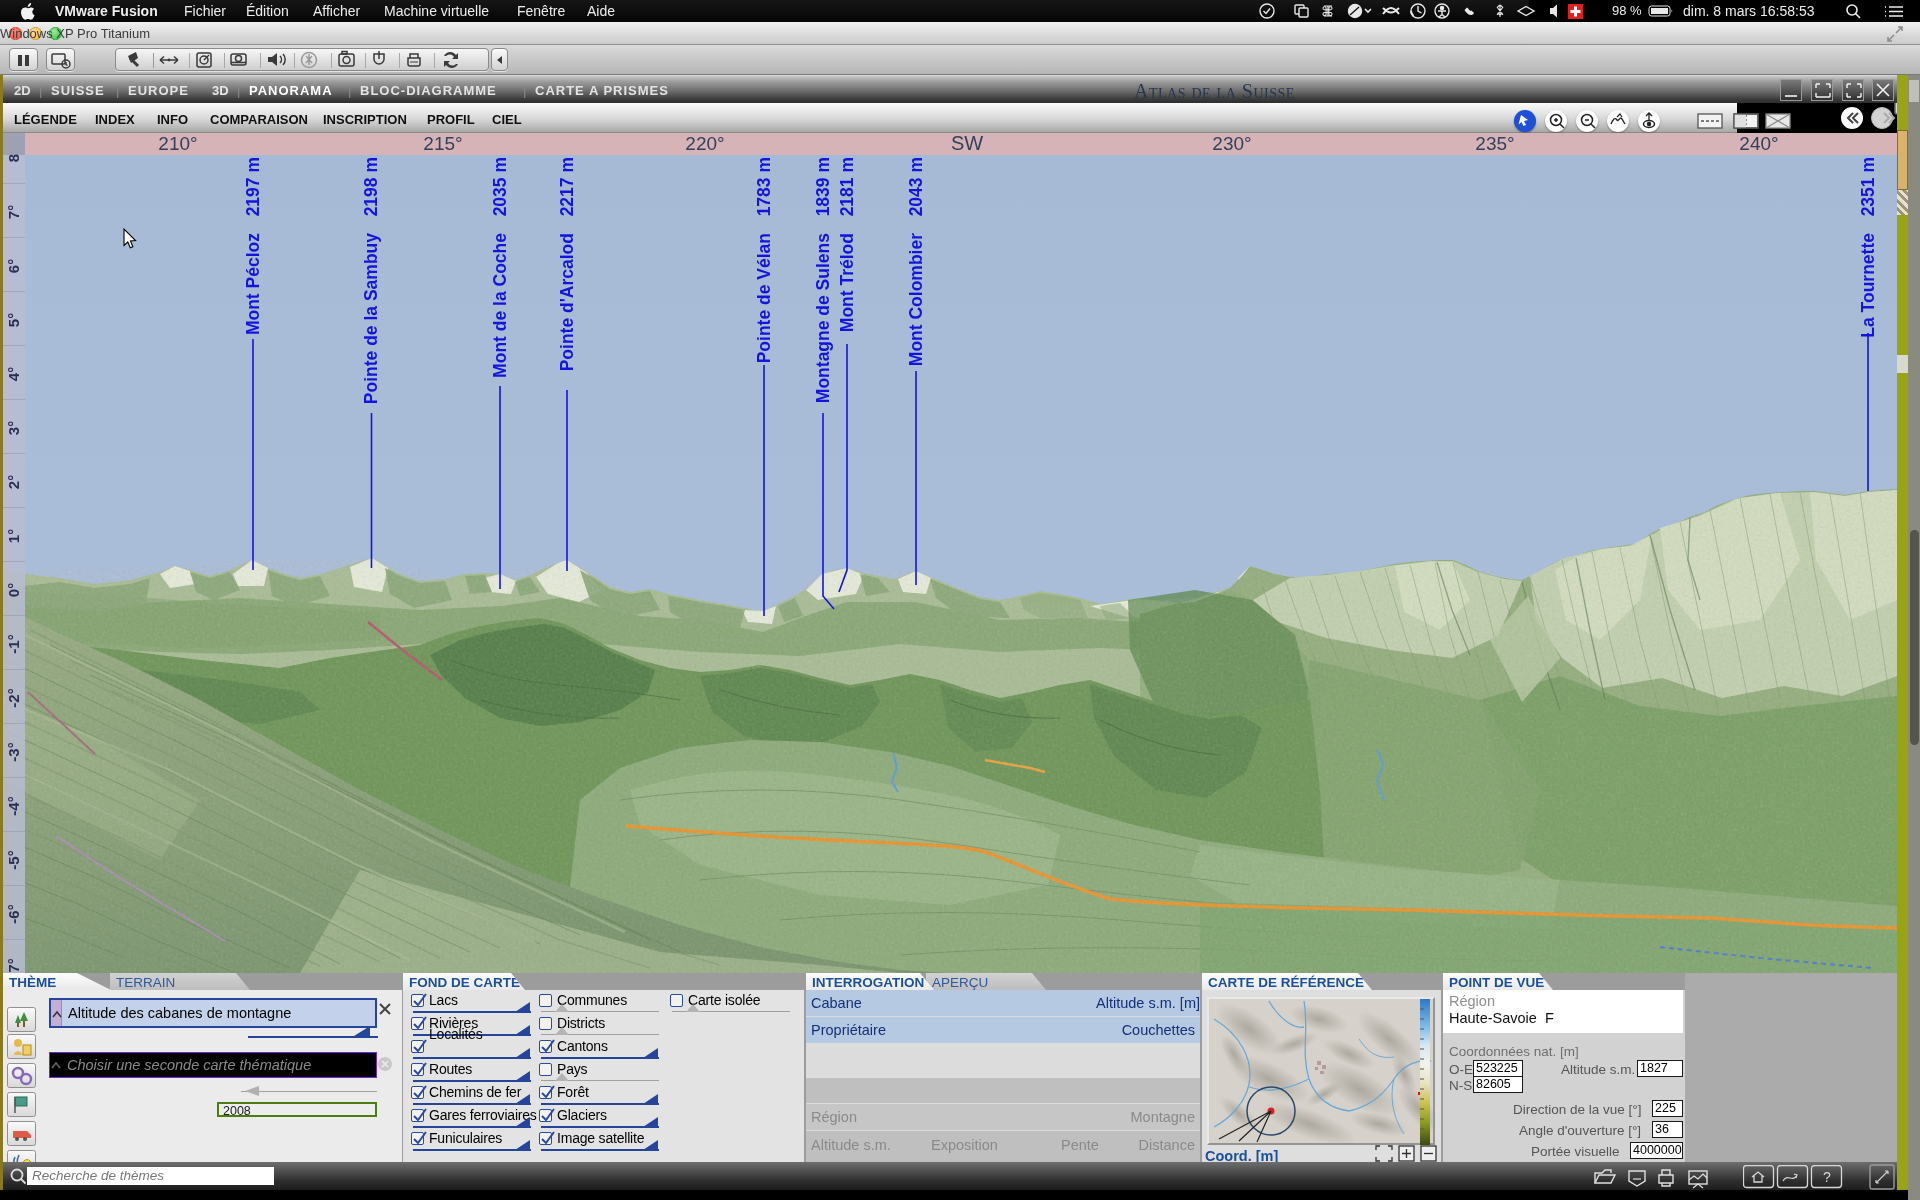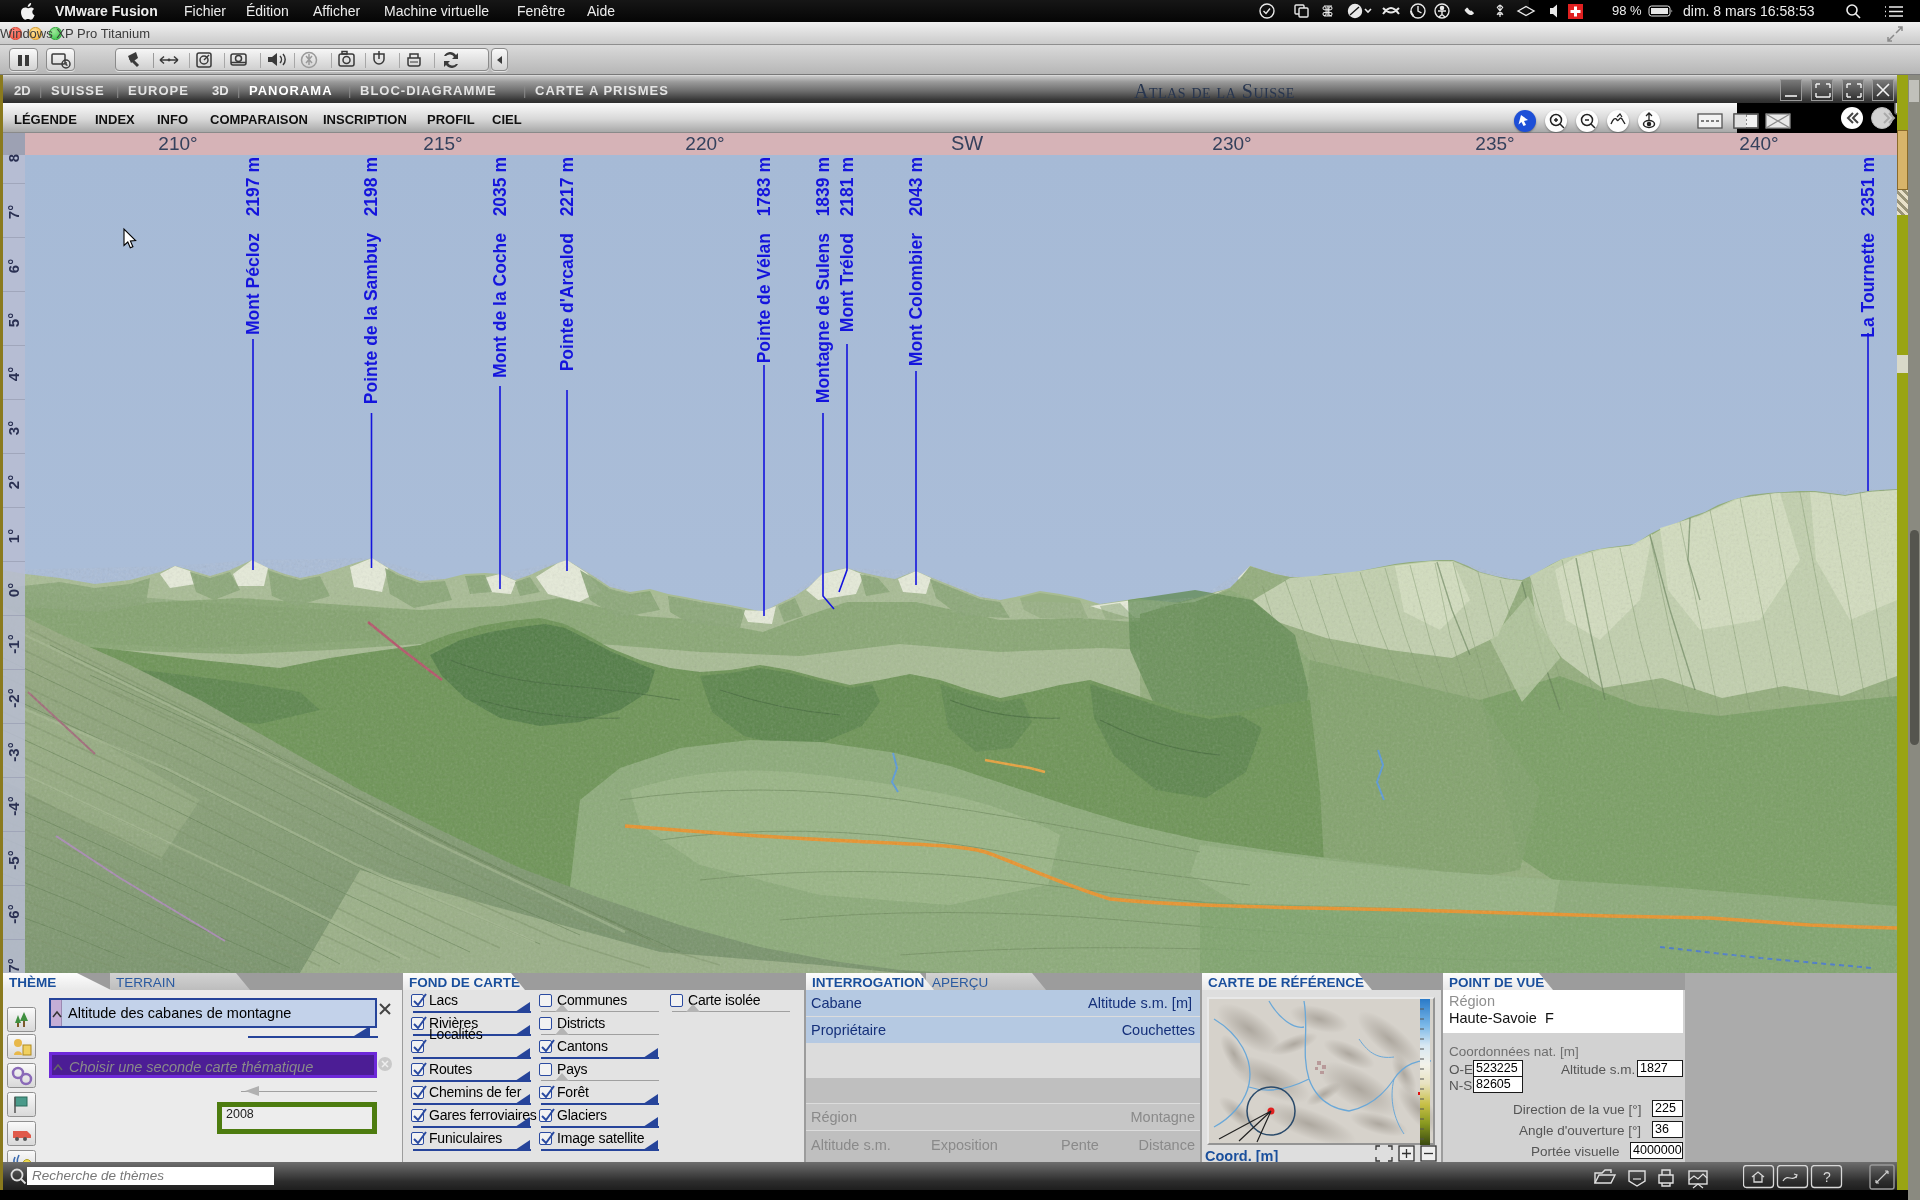--- a/index.html
+++ b/index.html
@@ -503,33 +503,33 @@
      <svg class="abs" style="left:1px;top:10px" width="10" height="10">
               <path d="M1 7 L5 2 9 7" stroke="#333" fill="none" stroke-width="1.5"></path>
             </svg>
      <div class="abs" style="left:17px;top:5px;font-size:14.5px">Altitude des cabanes de montagne</div>
    </div>
    <svg class="abs" style="left:374px;top:11px" width="16" height="16">
             <path d="M3 3l10 10M13 3L3 13" stroke="#444" stroke-width="2"></path>
           </svg>
    <div class="sline" style="left:245px;top:46px;width:130px"></div>
    <div class="tri" style="left:351px;top:36px;border-left:16px solid transparent;border-bottom:10px solid #26449a"></div>
-   <div class="abs" style="left:46px;top:62px;width:328px;height:26px;background:#4c1d95;border:3px solid #6d28d9">
+   <div class="abs" style="left:46px;top:62px;width:328px;height:26px;background:#000000;border:1px solid #6d28d9">
      <svg class="abs" style="left:1px;top:8px" width="10" height="10">
               <path d="M1 7 L5 2 9 7" stroke="#666" fill="none" stroke-width="1.5"></path>
             </svg>
      <div class="abs" style="left:17px;top:4px;font-size:14.5px;font-style:italic;color:#8a8a8a">Choisir une seconde carte thématique</div>
    </div>
    <svg class="abs" style="left:374px;top:66px" width="16" height="16">
             <circle cx="8" cy="8" r="7" fill="#c9c9c9"></circle>
             <path d="M5 5l6 6M11 5L5 11" stroke="#eee" stroke-width="1.5"></path>
           </svg>
    <div class="sline gray" style="left:238px;top:101px;width:136px"></div>
    <div class="tri" style="left:242px;top:96px;border-top:5px solid transparent;border-bottom:5px solid transparent;border-right:14px solid #b0b0b0"></div>
-   <div class="abs" style="left:214px;top:112px;width:160px;height:32px;background:#ededed;border:5px solid #4d7c0f;font-size:12.5px;padding:0 4px;color:#222">2008</div>
+   <div class="abs" style="left:214px;top:112px;width:160px;height:15px;background:#ededed;border:2px solid #4d7c0f;font-size:12.5px;padding:0 4px;color:#222">2008</div>
    <svg class="abs" style="left:4px;top:17px" width="32" height="168" viewBox="0 0 32 168">
     <defs>
               <linearGradient id="ibg" x1="0" y1="0" x2="0" y2="1">
                 <stop offset="0" stop-color="#fafafa"></stop>
                 <stop offset="1" stop-color="#d8d8d8"></stop>
               </linearGradient>
             </defs>
     <g stroke="#909090" fill="url(#ibg)">
      <rect x="0.5" y="0.5" width="28" height="24" rx="2"></rect>
               <rect x="0.5" y="27.5" width="28" height="24" rx="2"></rect>
@@ -668,21 +668,21 @@
           <div class="tri" style="left:283px;top:14px;border-left:7px solid transparent;border-right:7px solid transparent;border-bottom:8px solid #b4b4b4"></div>
   </div>
  </div>
 
  <div class="panel" style="left:803px;width:394px">
   <div class="tab off" style="left:120px;width:120px">APERÇU</div>
   <div class="tab on" style="left:0;width:128px">INTERROGATION</div>
   <div class="pbody" style="background:#dcdcdc">
    <div class="abs" style="left:0;top:0;width:394px;height:26px;background:#b5c9e2;color:#15307a;font-size:14.5px">
             <span class="abs" style="left:5px;top:5px">Cabane</span>
-            <span class="abs" style="right:8px;top:5px">Altitude s.m. [m]</span>
+            <span class="abs" style="right:0;top:5px">Altitude s.m. [m]</span>
           </div>
    <div class="abs" style="left:0;top:27px;width:394px;height:26px;background:#b5c9e2;color:#15307a;font-size:14.5px">
             <span class="abs" style="left:5px;top:5px">Propriétaire</span>
             <span class="abs" style="right:5px;top:5px">Couchettes</span>
           </div>
    <div class="abs" style="left:0;top:88px;width:394px;height:25px;background:#bfbfbf"></div>
    <div class="abs" style="left:0;top:114px;width:394px;height:26px;background:#c6c6c6;color:#8a8a8a;font-size:14.5px">
             <span class="abs" style="left:5px;top:5px">Région</span>
             <span class="abs" style="right:5px;top:5px">Montagne</span>
           </div>

